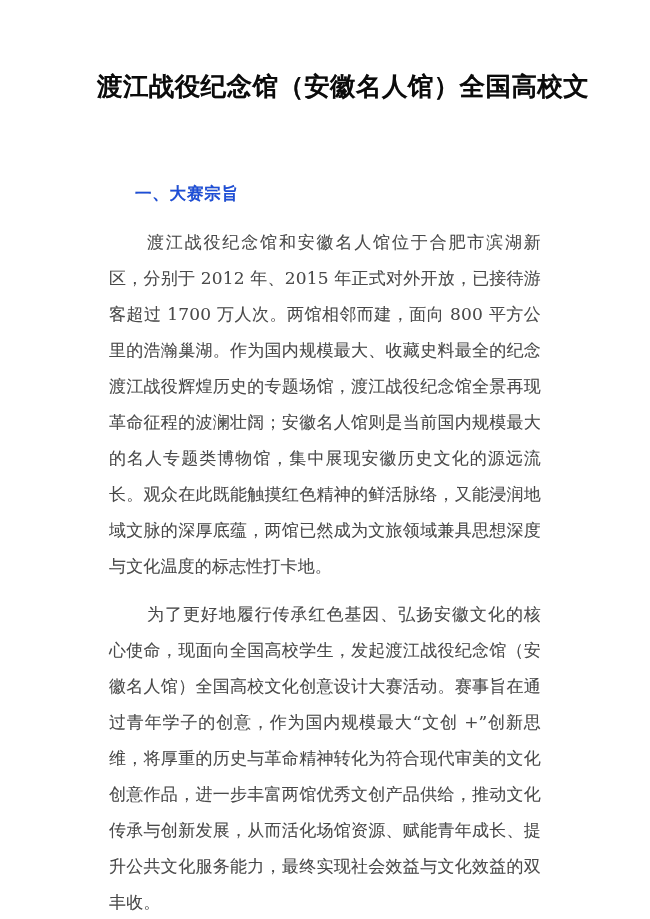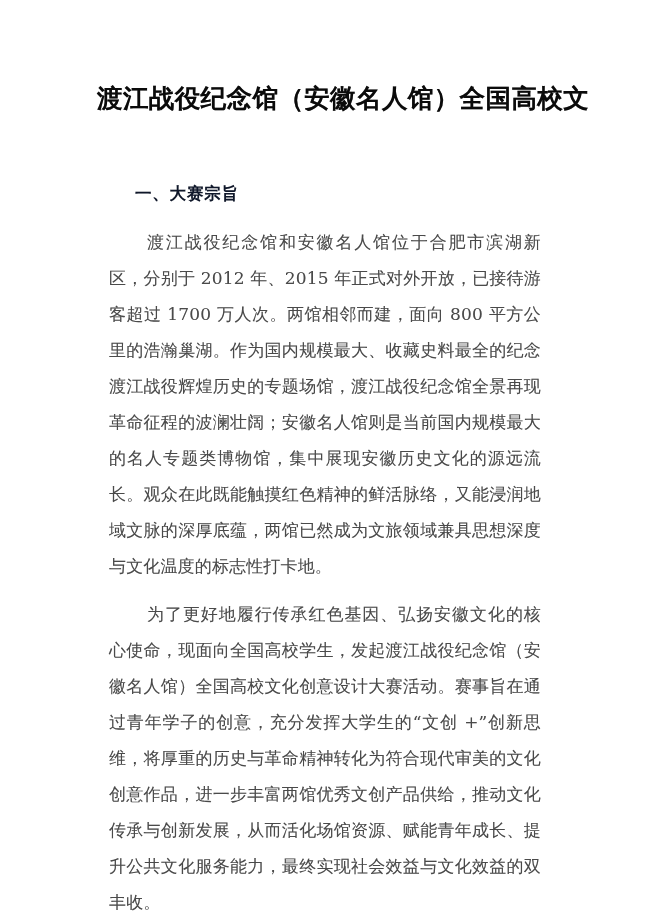--- a/index.html
+++ b/index.html
@@ -54,21 +54,21 @@
     top: 176px;
     width: 456px;
   }
 
   
   .section-heading {
     font-family: "DejaVu Sans", "Liberation Sans", sans-serif;
     font-weight: bold;
     font-size: 16.5px;
     line-height: 36px;
-    color: #0f172a;
+    color: #1d4ed8;
     text-indent: 38px;
     letter-spacing: 0.8px;
     margin: 0;
     white-space: nowrap;
   }
 
   
   .para {
     margin: 12px;
     font-family: "DejaVu Serif", "Liberation Serif", serif;
@@ -84,37 +84,36 @@
   .para.end-full {
     text-align-last: left;
   }
 
   
   .para, .section-heading {
     text-shadow: 0 0 0.35px rgba(90,90,90,0.30);
   }
   .doc-title {
     text-shadow: 0 0 0.25px rgba(0,0,0,0.45);
-    margin-top: 12px;
   }
 </style>
 </head>
 <body>
 
 <div class="page">
 
   <div class="doc-title">
     <span class="t-line l1">渡江战役纪念馆（安徽名人馆）全国高校文</span>
   </div>
 
   <div class="body-col">
 
     <h2 class="section-heading">一、大赛宗旨</h2>
 
     <p class="para">渡江战役纪念馆和安徽名人馆位于合肥市滨湖新区，分别于 2012 年、2015 年正式对外开放，已接待游客超过 1700 万人次。两馆相邻而建，面向 800 平方公里的浩瀚巢湖。作为国内规模最大、收藏史料最全的纪念渡江战役辉煌历史的专题场馆，渡江战役纪念馆全景再现革命征程的波澜壮阔；安徽名人馆则是当前国内规模最大的名人专题类博物馆，集中展现安徽历史文化的源远流长。观众在此既能触摸红色精神的鲜活脉络，又能浸润地域文脉的深厚底蕴，两馆已然成为文旅领域兼具思想深度与文化温度的标志性打卡地。</p>
 
-    <p class="para end-full">为了更好地履行传承红色基因、弘扬安徽文化的核心使命，现面向全国高校学生，发起渡江战役纪念馆（安徽名人馆）全国高校文化创意设计大赛活动。赛事旨在通过青年学子的创意，充分发挥大学生的“文创 +”创新思维，将厚重的历史与革命精神转化为符合现代审美的文化创意作品，进一步丰富两馆优秀文创产品供给，推动文化传承与创新发展，从而活化场馆资源、赋能青年成长、提升公共文化服务能力，最终实现社会效益与文化效益的双丰收。</p>
+    <p class="para end-full">为了更好地履行传承红色基因、弘扬安徽文化的核心使命，现面向全国高校学生，发起渡江战役纪念馆（安徽名人馆）全国高校文化创意设计大赛活动。赛事旨在通过青年学子的创意，作为国内规模最大“文创 +”创新思维，将厚重的历史与革命精神转化为符合现代审美的文化创意作品，进一步丰富两馆优秀文创产品供给，推动文化传承与创新发展，从而活化场馆资源、赋能青年成长、提升公共文化服务能力，最终实现社会效益与文化效益的双丰收。</p>
 
     <h2 class="section-heading">二、安徽名人馆</h2>
 
   </div>
 
 </div>
 
 </body></html>

